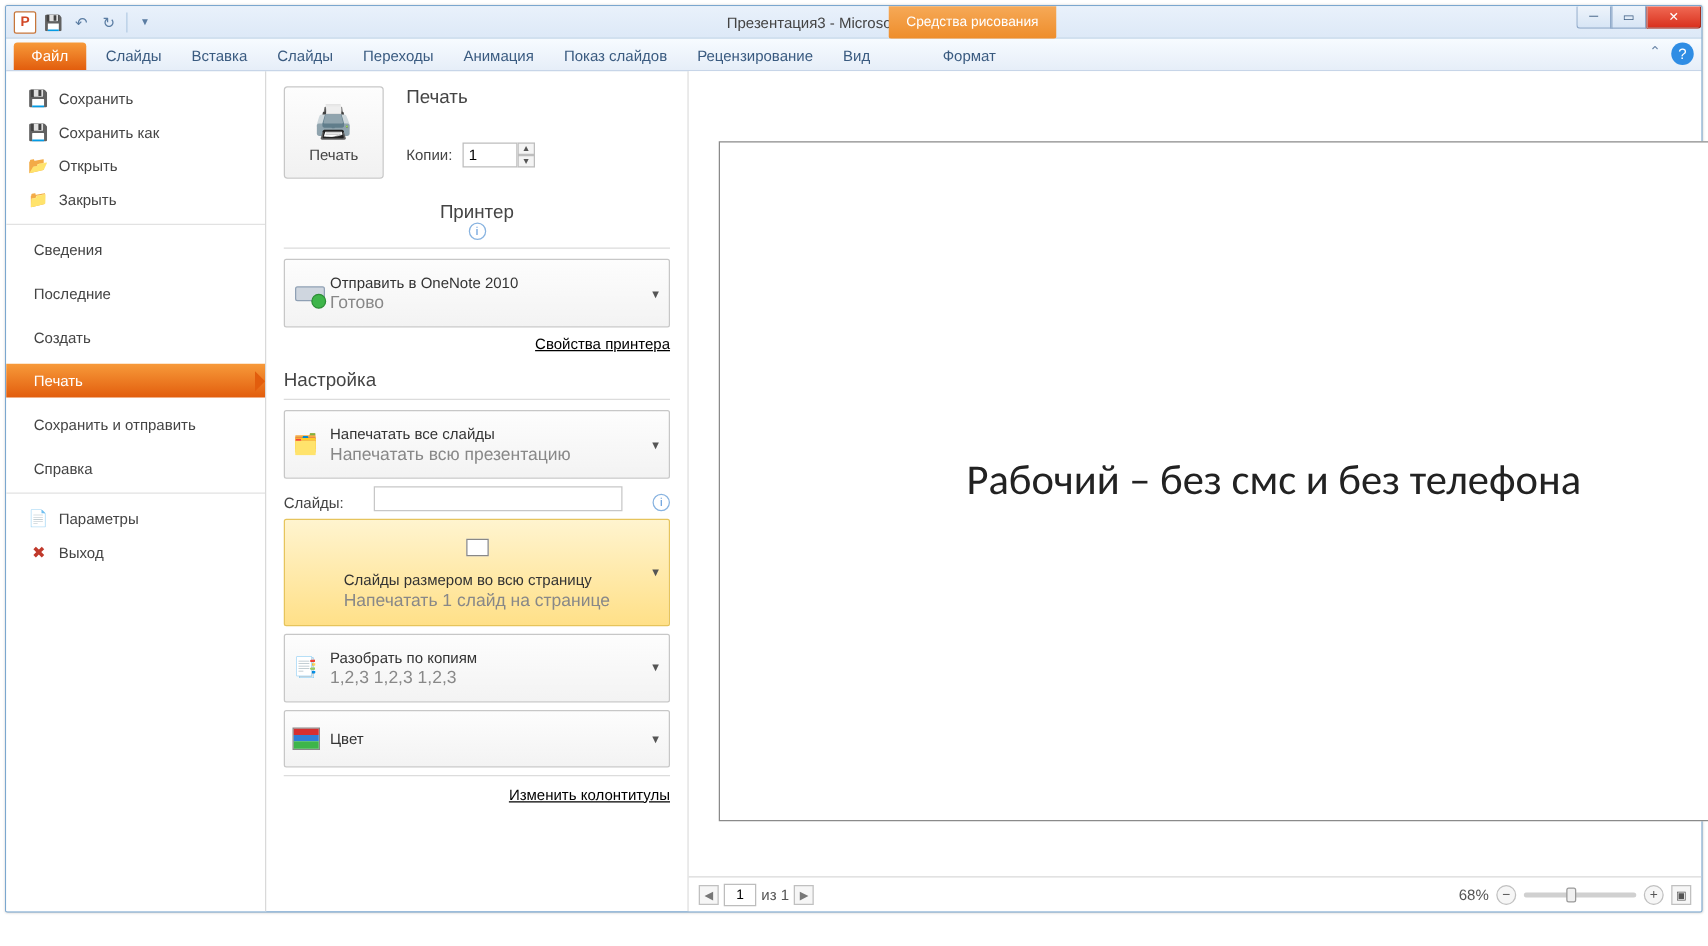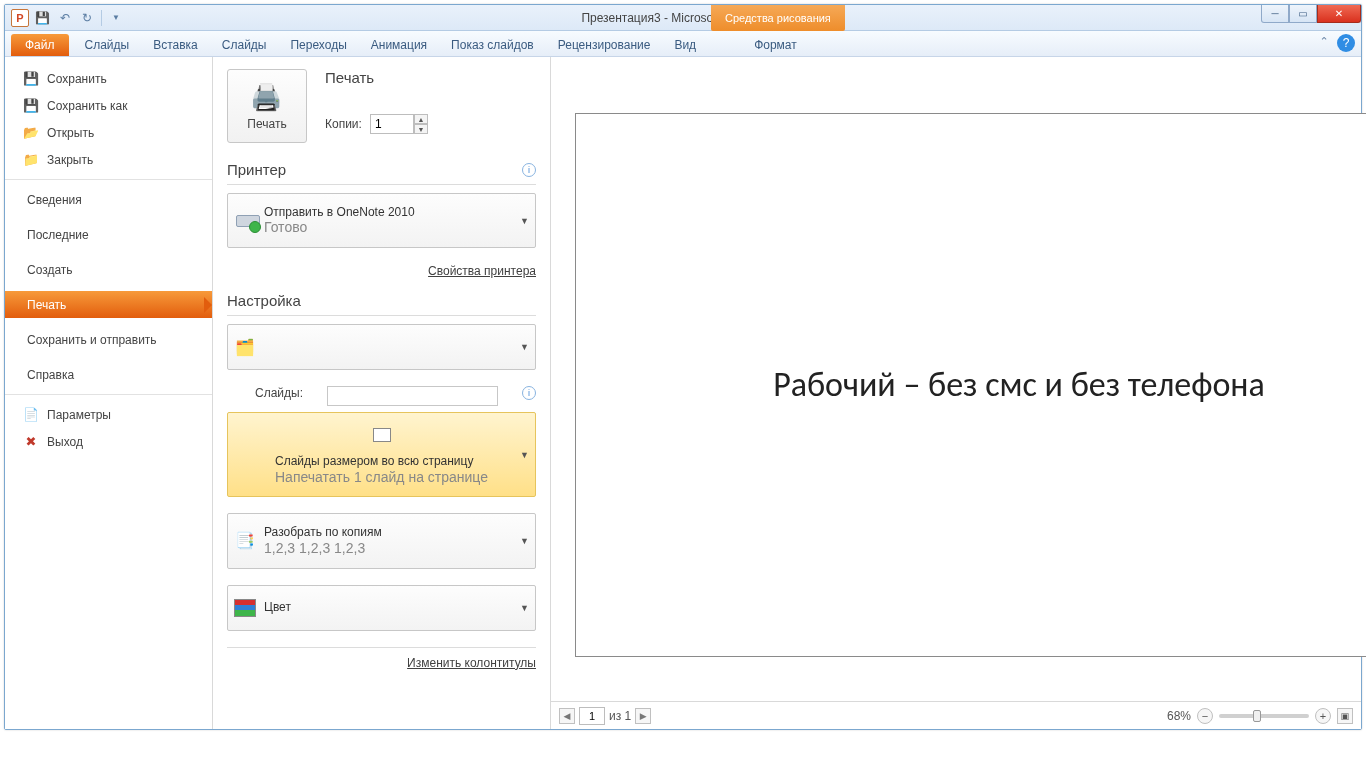--- a/index.html
+++ b/index.html
@@ -40,34 +40,34 @@
 
 .print-panel { width: 338px; border-right: 1px solid #d9d9d9; padding: 12px 14px 0 14px; overflow: hidden; }
 .sect-title { font-size: 15px; color: #444; margin-bottom: 6px; font-weight: normal; }
 .print-top { display: flex; align-items: flex-start; gap: 18px; margin-bottom: 18px; }
 .big-btn { width: 80px; height: 74px; border: 1px solid #c7c7c7; background: linear-gradient(#fdfdfd,#f1f1f1); border-radius: 3px; display: flex; flex-direction: column; align-items: center; justify-content: center; gap: 4px; font-size: 12px; color: #444; }
 .copies-row { display: flex; align-items: center; gap: 8px; font-size: 12px; color: #444; margin-top: 28px; }
 .spinner { display: flex; align-items: stretch; }
 .spinner input { width: 44px; height: 20px; border: 1px solid #bdbdbd; font-size: 12px; padding: 0 4px; }
 .spin-btns { display: flex; flex-direction: column; }
 .spin-btns div { width: 14px; height: 10px; border: 1px solid #bdbdbd; background: #f4f4f4; font-size: 7px; display: flex; align-items: center; justify-content: center; color: #555; }
-.sect-row { display: flex; justify-content: space-between; align-items: center; }
+.sect-row { display: flex; justify-content: space-between; align-items: center; flex-direction: column; }
 .info-icon { width: 14px; height: 14px; border: 1px solid #88b3e0; border-radius: 50%; color: #4a8cd6; font-size: 9px; display: flex; align-items: center; justify-content: center; }
 .hr { height: 1px; background: #dcdcdc; margin: 6px 0 8px 0; }
-.dropdown { border: 1px solid #c7c7c7; background: linear-gradient(#fdfdfd,#f3f3f3); border-radius: 2px; padding: 11px 6px; display: flex; align-items: center; gap: 8px; position: relative; margin-bottom: 16px; min-height: 36px; }
+.dropdown { border: 1px solid #c7c7c7; background: linear-gradient(#fdfdfd,#f3f3f3); border-radius: 2px; padding: 11px 6px; display: flex; align-items: center; gap: 8px; position: relative; margin-bottom: 6px; min-height: 36px; }
 .dropdown.small { min-height: 28px; }
 .dropdown.highlight { background: linear-gradient(#fff4cf,#ffe088); border-color: #e6c45c; flex-direction: column; }
 .dd-icon { width: 22px; height: 22px; display: flex; align-items: center; justify-content: center; font-size: 16px; }
 .dd-text { display: flex; flex-direction: column; line-height: 1.2; }
 .dd-text .l1 { font-size: 12px; color: #333; }
 .dd-text .l2 { font-size: 14px; color: #888; }
 .dd-arrow { position: absolute; right: 6px; top: 50%; transform: translateY(-50%); font-size: 9px; color: #555; }
 .link-row { text-align: right; font-size: 12px; margin-bottom: 14px; }
-.link-row a { color: #404040; text-decoration: underline; }
-.slides-input-row { display: flex; align-items: flex-start; gap: 24px; margin-bottom: 6px; margin-left: 28px; }
+.link-row a { color: #000000; text-decoration: underline; }
+.slides-input-row { display: flex; align-items: flex-end; gap: 24px; margin-bottom: 6px; }
 .slides-input-row label { font-size: 12px; color: #444; }
 .slides-input-row input { flex: 1; height: 20px; border: 1px solid #c7c7c7; font-size: 12px; padding: 0 4px; }
 .color-swatch { width: 22px; height: 18px; display: flex; flex-direction: column; border: 1px solid #888; }
 .color-swatch div { flex: 1; }
 
 
 .preview { flex: 1; background: #fff; position: relative; }
 .slide { position: absolute; left: 24px; top: 56px; width: 888px; height: 544px; border: 1px solid #8a8a8a; background: #fff; display: flex; align-items: center; justify-content: center; }
 .slide-text { font-size: 34px; color: #222; text-align: center; line-height: 1.35; font-family: Calibri, sans-serif; padding: 0 60px; }
 .preview-footer { position: absolute; left: 0; right: 0; bottom: 0; height: 28px; border-top: 1px solid #d9d9d9; display: flex; align-items: center; padding: 0 8px; font-size: 12px; color: #555; }
@@ -214,20 +214,24 @@
         </div>
         <span class="dd-arrow">▼</span>
       </div>
       <div class="link-row"><a href="#">Свойства принтера</a></div>
 
       <div class="sect-title">Настройка</div>
       <div class="hr"></div>
 
       <div class="dropdown">
         <div class="dd-icon">🗂️</div>
+        <div class="dd-text">
+          <span class="l1">Напечатать все слайды</span>
+          <span class="l2">Напечатать всю презентацию</span>
+        </div>
         <span class="dd-arrow">▼</span>
       </div>
 
       <div class="slides-input-row">
         <label>Слайды:</label>
         <input style="">
         <div class="info-icon">i</div>
       </div>
 
       <div class="dropdown highlight">

